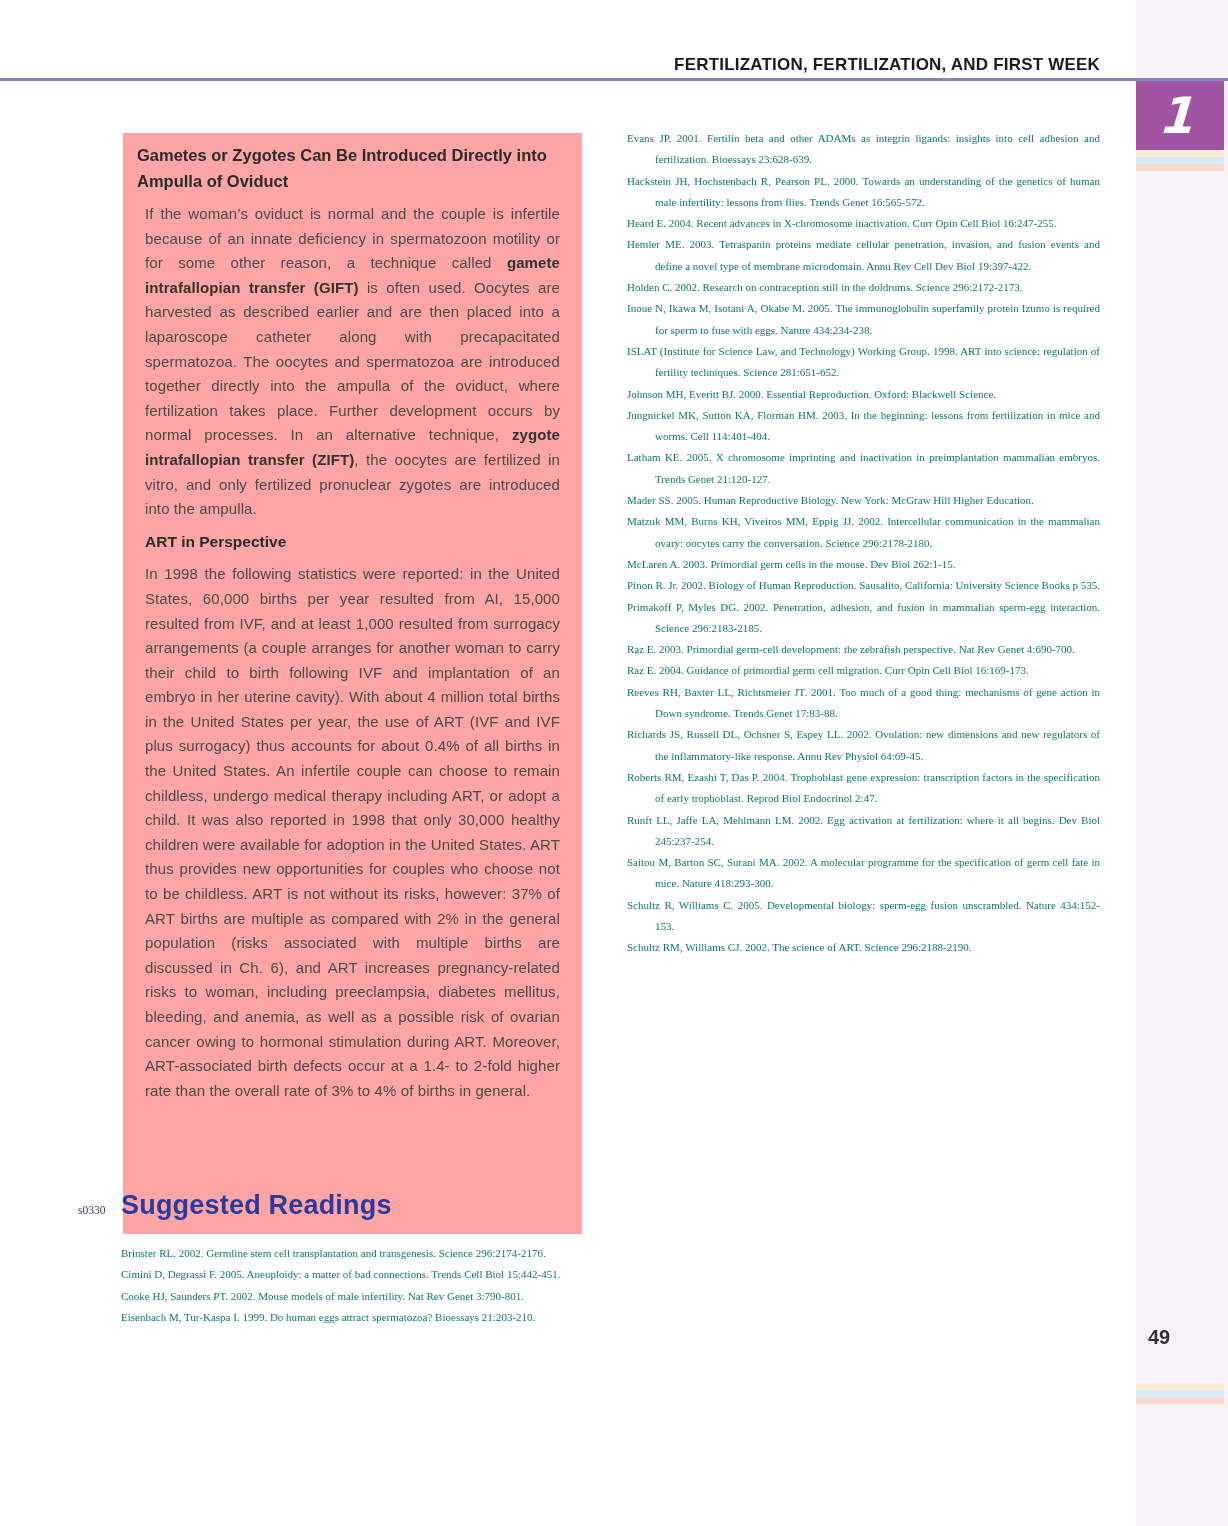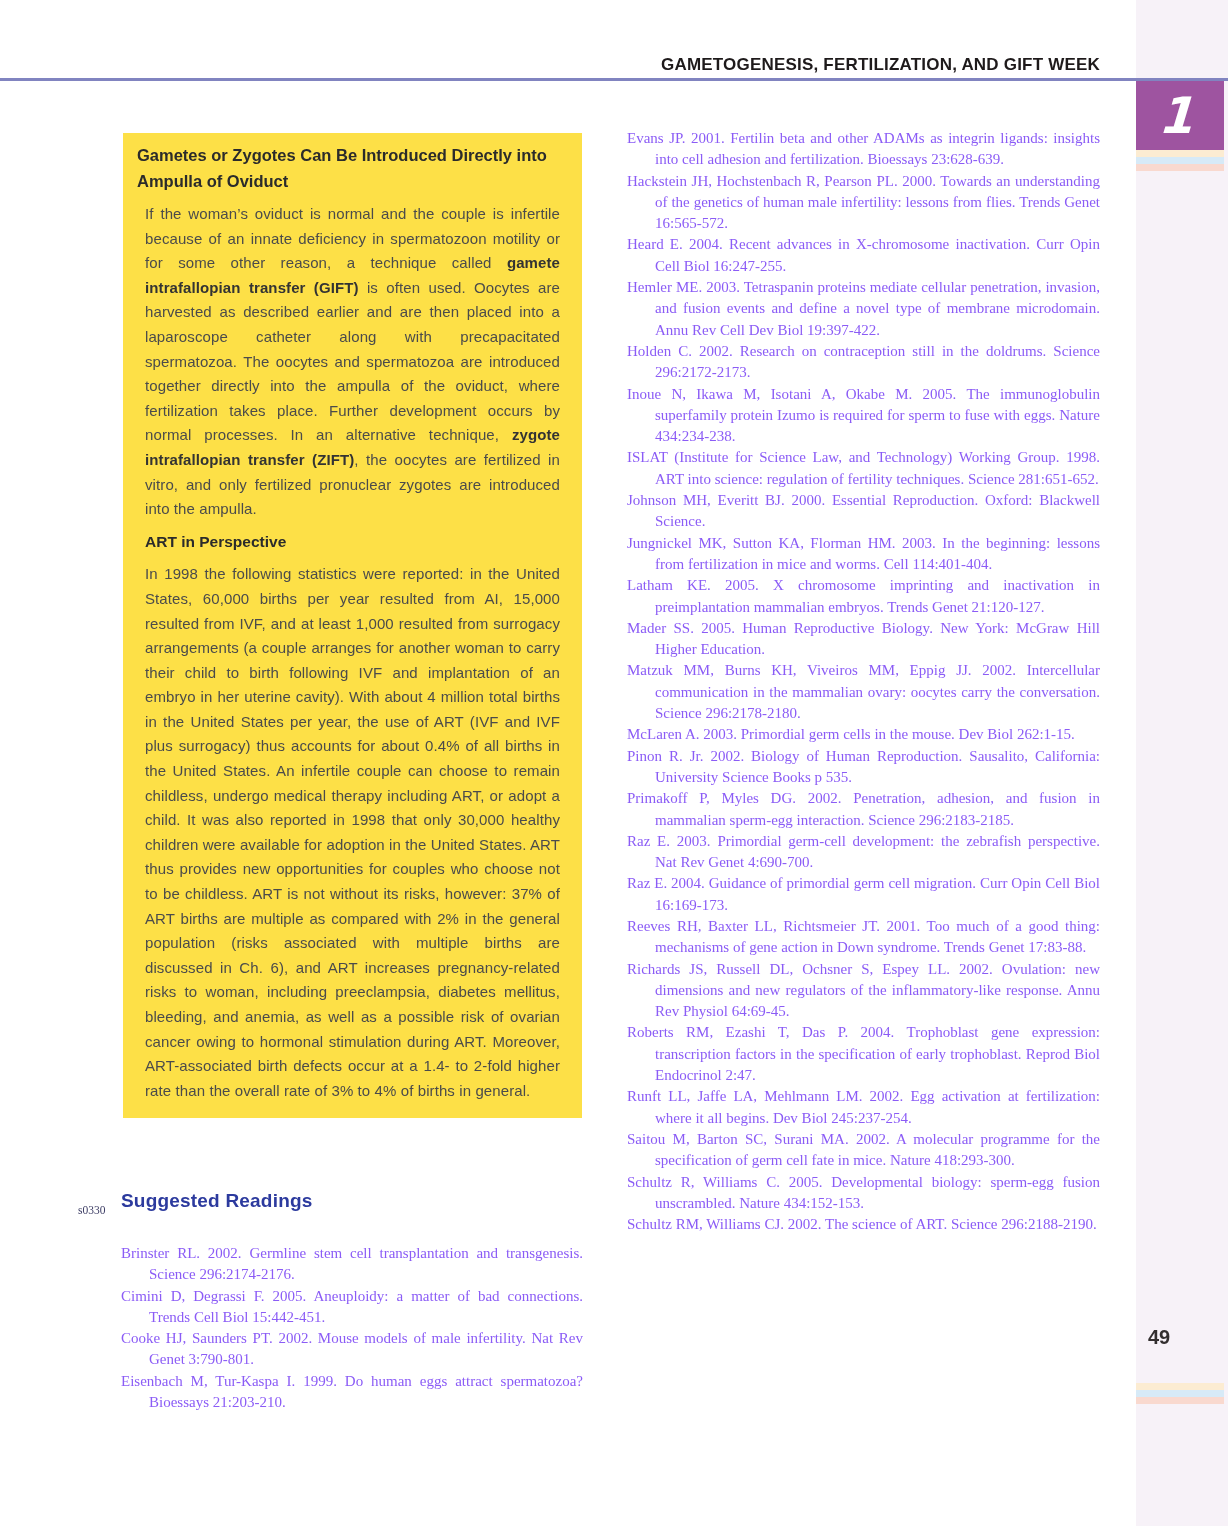--- a/index.html
+++ b/index.html
@@ -20,52 +20,52 @@
   .chapter-num{color:#ffffff;font-family:"DejaVu Sans",sans-serif;font-style:italic;font-weight:bold;
                font-size:50px;transform:skewX(-6deg);line-height:1;}
   .stripe{position:absolute;left:1136px;width:88px;height:7px;}
   .stripe.peach{background:#fcecd2;}
   .stripe.blue{background:#d7eaf7;}
   .stripe.pink{background:#f9d9cf;}
   .s-t1{top:150px;} .s-t2{top:157px;} .s-t3{top:164px;}
   .s-b1{top:1383px;} .s-b2{top:1390px;} .s-b3{top:1397px;}
 
   
-  .pink-box{position:absolute;left:123px;top:133px;width:459px;height:985px;background:#fde047;
+  .pink-box{position:absolute;left:123px;top:133px;width:459px;height:1101px;background:#fca5a5;
             box-sizing:border-box;padding:9px 14px 0 14px;overflow:hidden;}
   .box-title{font-size:16.5px;font-weight:bold;color:#2b2b2b;line-height:26px;margin:0 0 2px 0;}
   .box-para{font-size:15px;color:#4b4b4b;line-height:24.6px;text-align:justify;margin:8px;
             letter-spacing:0.1px;}
   .box-para .bold{font-weight:bold;color:#333333;}
   .box-subhead{font-size:15.5px;font-weight:bold;color:#2b2b2b;line-height:24.6px;margin:8px;}
 
   
-  .refs{position:absolute;font-family:"Liberation Serif",serif;font-size:15px;color:#8b5cf6;
+  .refs{position:absolute;font-family:"Liberation Serif",serif;font-size:11px;color:#0f766e;
         line-height:21.3px;text-align:justify;}
   .refs-right{left:627px;top:128px;width:473px;}
   .refs-left{left:121px;top:1243px;width:462px;}
   .ref{margin:0;text-indent:-28px;padding-left:28px;}
 
   
   .section-label{position:absolute;left:78px;top:1204px;font-family:"Liberation Serif",serif;
                  font-size:11.5px;color:#3c3c64;}
-  .sr-heading{position:absolute;left:121px;top:1190px;font-size:19px;font-weight:bold;
+  .sr-heading{position:absolute;left:121px;top:1190px;font-size:27px;font-weight:bold;
               color:#2c3a9e;letter-spacing:0.2px;text-align:right;}
 
   
   .page-number{position:absolute;left:1148px;top:1326px;font-size:20px;font-weight:bold;color:#332f30;}
 </style>
 </head>
 <body>
 
 <div class="page">
 
   <div class="sidebar"></div>
 
-  <div class="running-head">GAMETOGENESIS, FERTILIZATION, AND GIFT WEEK</div>
+  <div class="running-head">FERTILIZATION, FERTILIZATION, AND FIRST WEEK</div>
   <div class="header-rule"></div>
 
   <div class="chapter-tab">
     <span class="chapter-num">1</span>
   </div>
   <div class="stripe peach s-t1"></div>
   <div class="stripe blue  s-t2"></div>
   <div class="stripe pink  s-t3"></div>
 
   <div class="pink-box">

